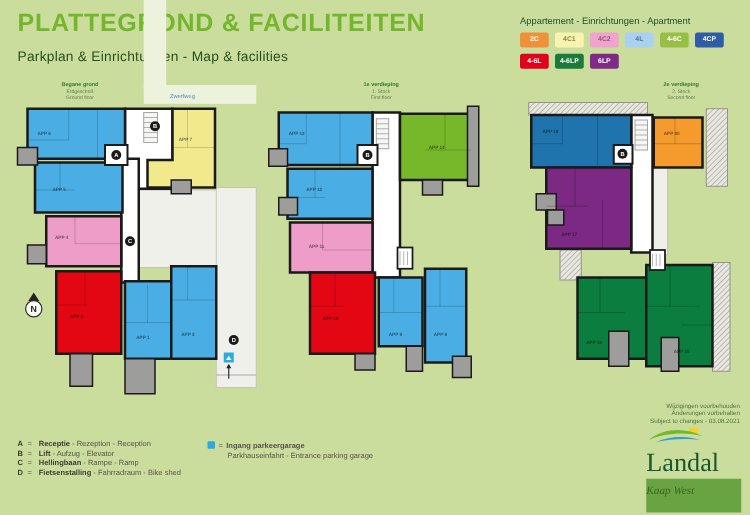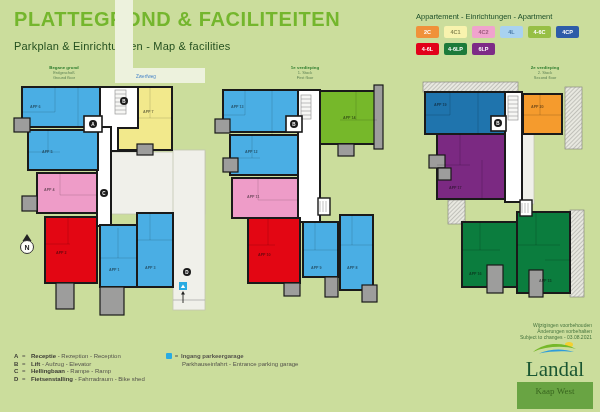--- a/index.html
+++ b/index.html
@@ -31,24 +31,24 @@
   .faclegend .eq{display:inline-block;width:9px;}
   .faclegend b{color:#3b3b34;}
   .parklegend{position:absolute;left:166px;top:353px;font-size:6px;color:#55544c;line-height:7.6px;}
   .parklegend .icon{display:inline-block;width:6px;height:6px;background:#29abe2;border-radius:1px;
         vertical-align:-1px;}
   .parklegend .eq{display:inline-block;width:9px;text-align:center;}
   .parklegend .ind{margin-left:16px;}
   
   .note{position:absolute;left:492px;top:322px;width:100px;text-align:right;font-size:5px;
         line-height:6px;color:#47753f;}
-  .logo{position:absolute;left:517px;top:340px;width:76px;text-align:center;}
+  .logo{position:absolute;left:517px;top:340px;width:76px;}
   .logo .brand{font-family:"Liberation Serif",serif;font-size:21px;color:#1a5632;line-height:19px;}
   .logo .parkbox{margin-top:3px;height:27px;background:#69a443;color:#39661f;
-        font-family:"Liberation Serif",serif;font-size:9px;padding-top:4px;box-sizing:border-box;}
+        font-family:"Liberation Serif",serif;font-size:9px;padding-top:4px;box-sizing:border-box;font-style:italic;}
 </style>
 </head>
 <body>
 
 <div class="screen">
 
   <div class="hdr">
     <h1>PLATTEGROND &amp; FACILITEITEN</h1>
     <div class="sub">Parkplan &amp; Einrichtungen  - Map &amp; facilities</div>
   </div>

